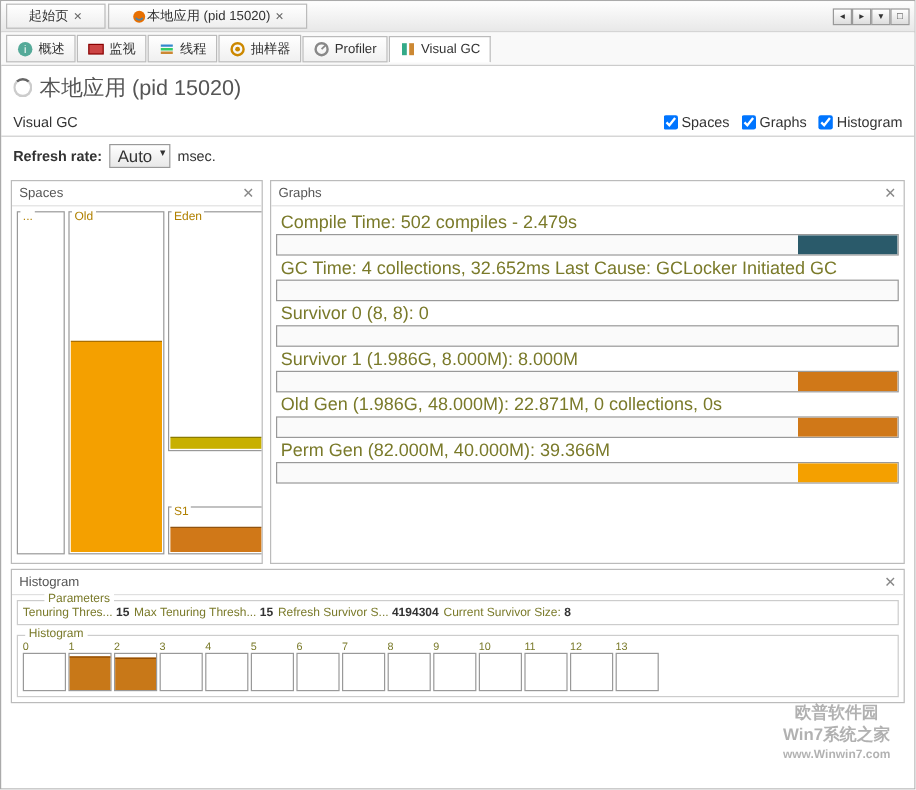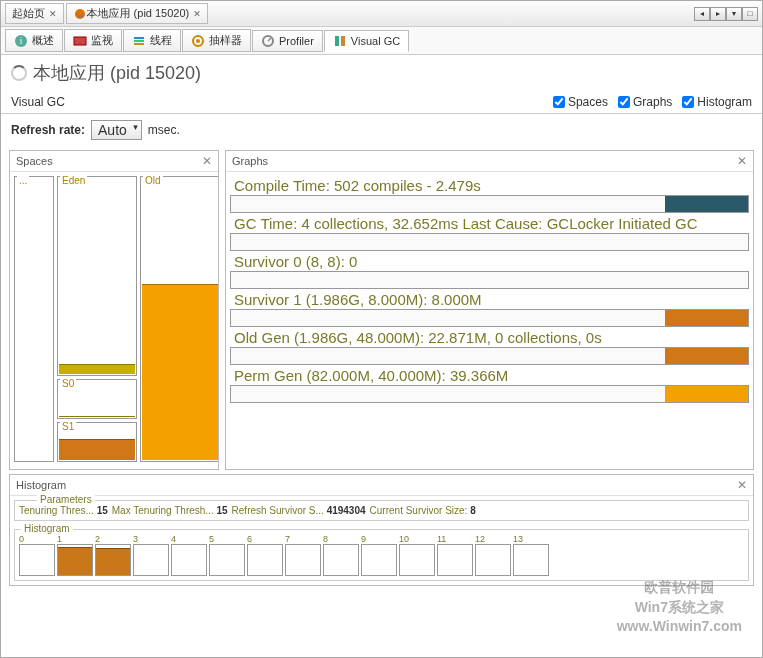--- a/index.html
+++ b/index.html
@@ -1,20 +1,20 @@
 <!DOCTYPE html>
 <html><head>
 <meta charset="utf-8">
 <style>
 * { margin:0; padding:0; box-sizing:border-box; font-family:"Microsoft YaHei",Arial,sans-serif; }
 body { background:#f4f4f4; font-size:11px; color:#333; }
 .window { width:763px; height:658px; background:#fff; border:1px solid #aaa; display:flex; flex-direction:column; }
 
 .top-bar { display:flex; align-items:center; background:linear-gradient(#fefefe,#e8e8e8); border-bottom:1px solid #ccc; padding:2px 4px; }
-.tab { display:flex; align-items:center; padding:2px 6px; border:1px solid #bbb; background:linear-gradient(#fff,#eee); margin-right:2px; font-size:11px; }
+.tab { display:flex; align-items:center; padding:2px 18px; border:1px solid #bbb; background:linear-gradient(#fff,#eee); margin-right:2px; font-size:11px; }
 .tab .close { margin-left:4px; font-size:9px; color:#666; cursor:pointer; }
 .win-ctrl { margin-left:auto; display:flex; gap:0; }
 .win-btn { width:16px; height:14px; border:1px solid #999; background:linear-gradient(#fff,#ddd); font-size:8px; display:flex; align-items:center; justify-content:center; }
 
 .sub-tabs { display:flex; align-items:center; background:#f9f9f9; border-bottom:1px solid #ccc; padding:2px 4px; }
 .sub-tab { display:flex; align-items:center; padding:3px 8px; border:1px solid #bbb; background:linear-gradient(#fff,#f0f0f0); margin-right:1px; font-size:11px; gap:4px; }
 .sub-tab.active { background:#fff; border-bottom:1px solid #fff; }
 .icon-sm { width:14px; height:14px; display:inline-block; }
 
 .title-row { padding:6px 10px; font-size:18px; color:#555; font-family:"SimSun",monospace; display:flex; align-items:center; gap:6px; }
@@ -183,31 +183,27 @@
       <div class="panel spaces">
         <div class="panel-head">
             <span>Spaces</span>
             <span class="x">✕</span>
           </div>
         <div class="panel-body">
           <div class="spaces-grid">
             <div class="sp-box perm-box">
                 <span class="sp-label">...</span>
               </div>
+            <div class="sp-box old-box">
+                <span class="sp-label">Old</span>
+                <div class="sp-fill" id="fill-old" style="height: 62%; background: rgb(244, 160, 0); border-top: 1px solid rgba(0, 0, 0, 0.3);"></div>
+              </div>
             <div class="sp-box eden-box">
                 <span class="sp-label">Eden</span>
                 <div class="sp-fill" id="fill-eden" style="height: 5%; background: rgb(200, 176, 0); border-top: 1px solid rgba(0, 0, 0, 0.3);"></div>
-              </div>
-            <div class="sp-box old-box">
-                <span class="sp-label">Old</span>
-                <div class="sp-fill" id="fill-old" style="height: 62%; background: rgb(244, 160, 0); border-top: 1px solid rgba(0, 0, 0, 0.3);"></div>
-              </div>
-            <div class="sp-box s0-box">
-                <span class="sp-label">S0</span>
-                <div class="sp-fill" id="fill-s0" style="height: 0%; background: rgb(200, 176, 0); border-top: 1px solid rgba(0, 0, 0, 0.3);"></div>
               </div>
             <div class="sp-box s1-box">
                 <span class="sp-label">S1</span>
                 <div class="sp-fill" id="fill-s1" style="height: 55%; background: rgb(208, 120, 24); border-top: 1px solid rgba(0, 0, 0, 0.3);"></div>
               </div>
           </div>
         </div>
       </div>
 
       <div class="panel graphs">
@@ -336,15 +332,15 @@
               <div class="hb-box"></div>
             </div>
           </div>
       </div>
     </div>
   </div>
 
   <div class="watermark">
     <div>欧普软件园</div>
     <div>Win7系统之家</div>
-    <div style="font-size:14px">www.Winwin7.com</div>
+    <div style="font-size:10px">www.Winwin7.com</div>
   </div>
 </div>
 
 </body></html>

